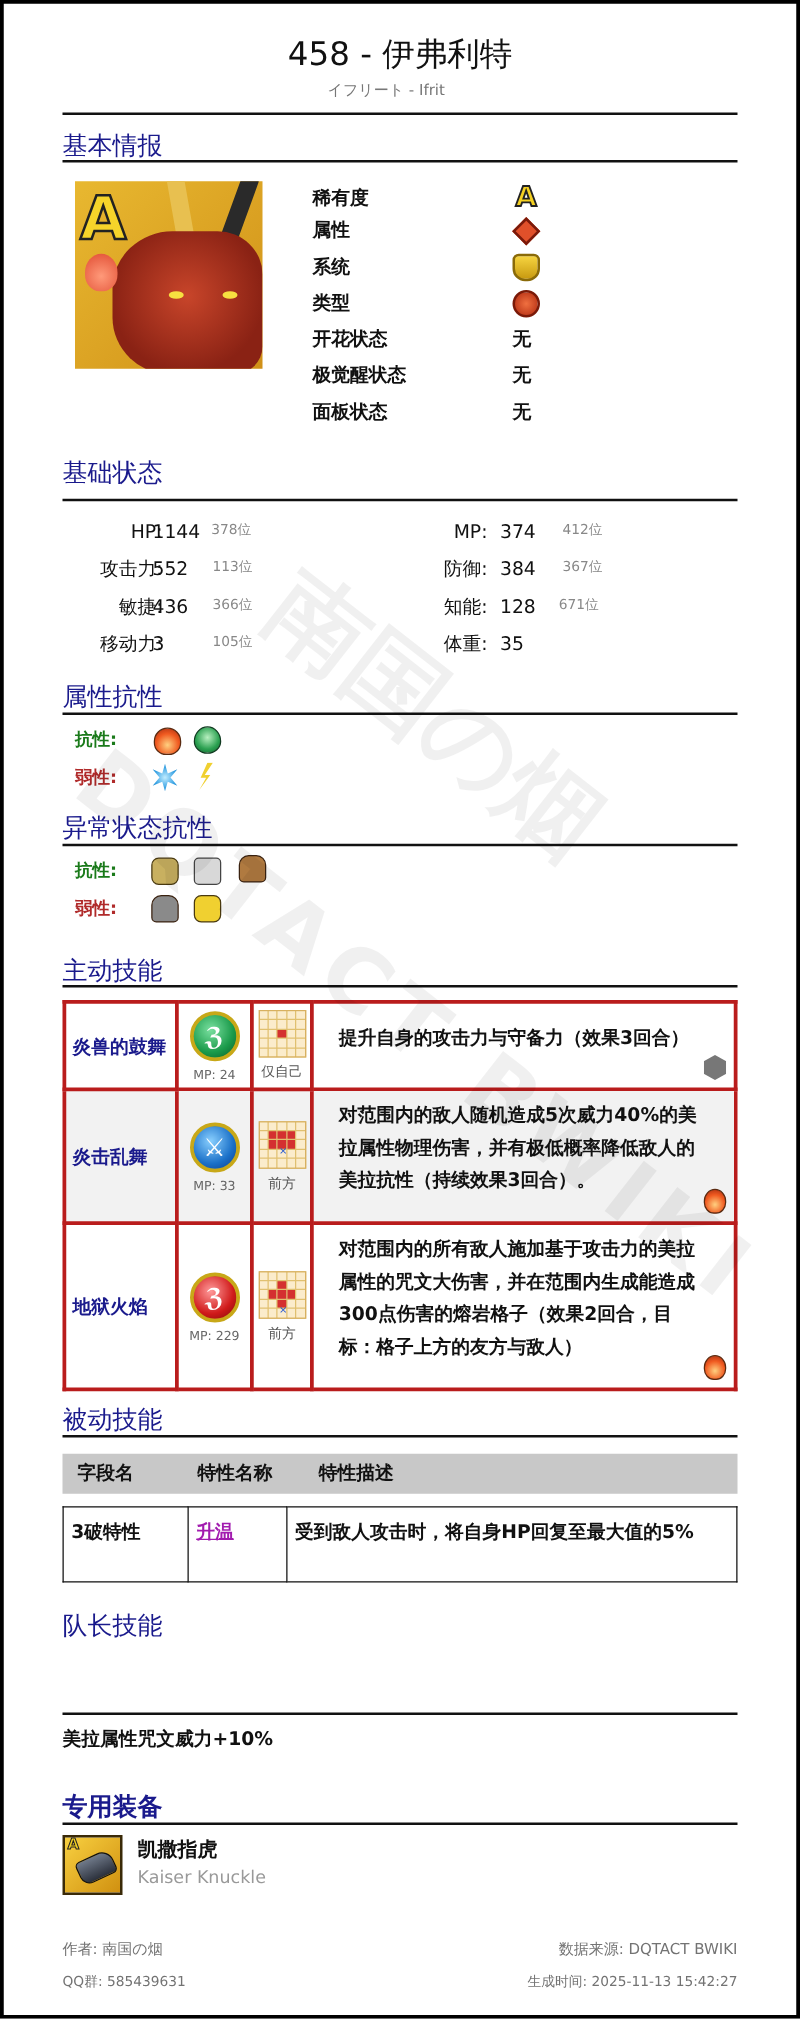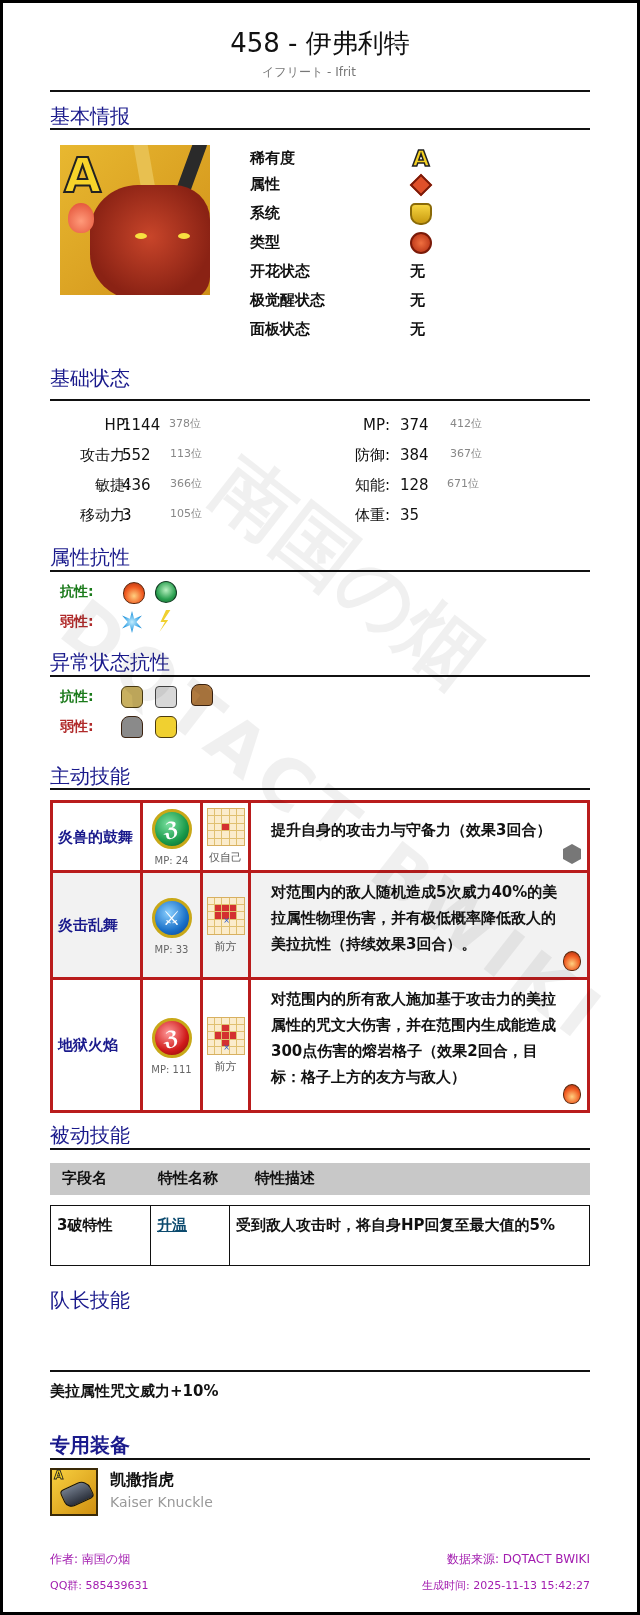--- a/index.html
+++ b/index.html
@@ -61,28 +61,28 @@
   .range-lbl { font-size: 11px; color: #555; margin-top: 4px; }
   .sk-desc { font-size: 15px; font-weight: bold; padding: 6px 20px 20px; line-height: 26px; position: relative; }
   .sk-desc .elem { position: absolute; right: 6px; bottom: 6px; width: 18px; height: 20px; }
   .hex { position: absolute; right: 6px; bottom: 6px; width: 18px; height: 20px; background: #777; clip-path: polygon(50% 0,100% 25%,100% 75%,50% 100%,0 75%,0 25%); }
   .pass-head { position: absolute; left: 50px; top: 1163px; width: 540px; height: 32px; background: #c8c8c8; font-size: 15px; font-weight: bold; }
   .pass-head span { position: absolute; top: 6px; }
   table.passive { position: absolute; left: 50px; top: 1205px; width: 540px; border-collapse: collapse; }
   table.passive td { border: 1px solid #111; font-size: 15px; font-weight: bold; vertical-align: top; padding: 6px 6px; line-height: 26px; }
   table.passive tr.alt td { background: #f2f2f2; }
   table.passive td.f { width: 100px; }
-  table.passive td.n { width: 79px; color: #0c4a6e; text-decoration: underline; }
+  table.passive td.n { width: 79px; color: #a21caf; text-decoration: underline; }
   .leader { position: absolute; left: 50px; top: 1382px; font-size: 15px; font-weight: bold; }
   .equip-icon { position: absolute; left: 50px; top: 1468px; width: 48px; height: 48px; background: linear-gradient(135deg,#f8d040,#d09010); border: 2px solid #3a2a08; }
   .equip-icon .rk { position: absolute; left: 2px; top: -2px; font-size: 12px; font-weight: 900; color: #f4d022; -webkit-text-stroke: 0.8px #222; }
   .equip-icon .fist { position: absolute; left: 10px; top: 14px; width: 30px; height: 20px; background: linear-gradient(#707a8a,#2a2f3a); border-radius: 4px 10px 4px 8px; transform: rotate(-25deg); border: 1px solid #111; }
   .equip-name { position: absolute; left: 110px; top: 1470px; font-size: 16px; font-weight: bold; }
   .equip-en { position: absolute; left: 110px; top: 1494px; font-size: 14px; color: #999; }
-  .foot { position: absolute; font-size: 12px; color: #a21caf; }
+  .foot { position: absolute; font-size: 12px; color: #737373; }
 </style>
 </head>
 <body>
 
 <div class="frame"></div>
 
 <div class="title">458 - 伊弗利特</div>
 <div class="subtitle">イフリート - Ifrit</div>
 <div class="hr" style="top:90px"></div>
 
@@ -287,21 +287,21 @@
       <span>对范围内的敌人随机造成5次威力40%的美拉属性物理伤害，并有极低概率降低敌人的美拉抗性（持续效果3回合）。</span>
       <span class="elem fire" style="position:absolute"></span>
     </td>
   </tr>
   <tr style="height:125px">
     <td class="sk-name">地狱火焰</td>
     <td class="sk-icon">
       <div class="orb red">
             <div class="glyph">ℨ</div>
           </div>
-      <div class="mp">MP: 111</div>
+      <div class="mp">MP: 229</div>
     </td>
     <td class="sk-range">
       <div class="grid">
         <div></div>
             <div></div>
             <div></div>
             <div></div>
             <div></div>
         <div></div>
             <div></div>

